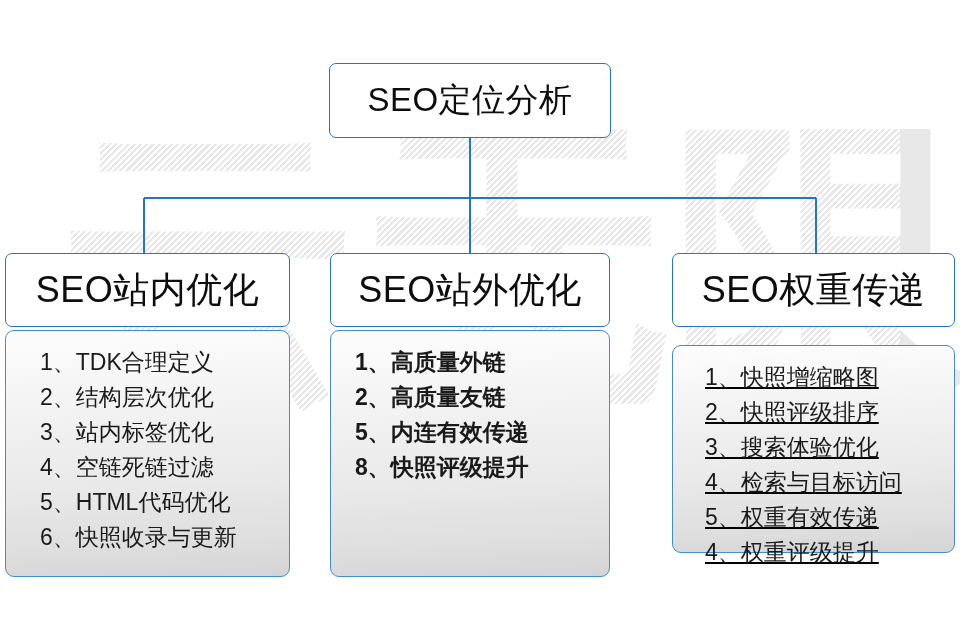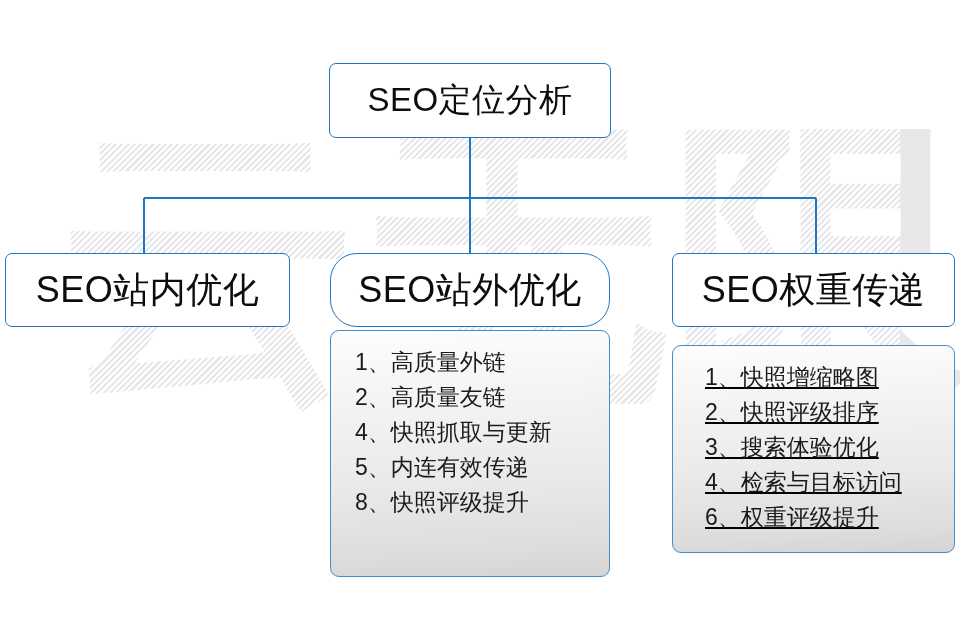--- a/index.html
+++ b/index.html
@@ -104,21 +104,21 @@
     padding: 0;
     list-style: none;
   }
   .list-inner li {
     font-size: 23px;
     line-height: 35px;
     color: #1a1a1a;
     padding-left: 34px;
     white-space: nowrap;
   }
-  .list-c2 li { padding-left: 24px; }
+  .list-c2 li { padding-left: 24px; font-weight: bold; }
   .list-c3 li { padding-left: 32px; }
 </style>
 </head>
 <body>
 
 <div id="canvas">
 
   <div class="watermark">云无限</div>
   <div class="watermark-stripes"></div>
 
@@ -132,40 +132,50 @@
     </g>
   </svg>
 
   <div class="node head-box col-head" style="left:5px; top:253px; width:285px; height:74px;">
     <span>SEO站内优化</span>
   </div>
 
   <div class="node head-box root-box" style="left:329px; top:63px; width:282px; height:75px;">
     <span>SEO定位分析</span>
   </div>
+  <div class="node list-box" style="left:5px; top:330px; width:285px; height:247px;">
+    <ul class="list-inner list-c1">
+      <li>1、TDK合理定义</li>
+      <li>2、结构层次优化</li>
+      <li>3、站内标签优化</li>
+      <li>4、空链死链过滤</li>
+      <li>5、HTML代码优化</li>
+      <li>6、快照收录与更新</li>
+    </ul>
+  </div>
 
-  <div class="node head-box col-head" style="left:330px; top:253px; width:280px; height:74px;border-radius:27px;">
+  <div class="node head-box col-head" style="left:330px; top:253px; width:280px; height:74px;">
     <span>SEO站外优化</span>
   </div>
   <div class="node list-box" style="left:330px; top:330px; width:280px; height:247px;">
     <ul class="list-inner list-c2">
       <li>1、高质量外链</li>
       <li>2、高质量友链</li>
-      <li>4、快照抓取与更新</li>
       <li>5、内连有效传递</li>
       <li>8、快照评级提升</li>
     </ul>
   </div>
 
   <div class="node head-box col-head" style="left:672px; top:253px; width:283px; height:74px;">
     <span>SEO权重传递</span>
   </div>
   <div class="node list-box" style="left:672px; top:345px; width:283px; height:208px;text-decoration:underline;">
     <ul class="list-inner list-c3">
       <li>1、快照增缩略图</li>
       <li>2、快照评级排序</li>
       <li>3、搜索体验优化</li>
       <li>4、检索与目标访问</li>
-      <li>6、权重评级提升</li>
+      <li>5、权重有效传递</li>
+      <li>4、权重评级提升</li>
     </ul>
   </div>
 
 </div>
 
 </body></html>

